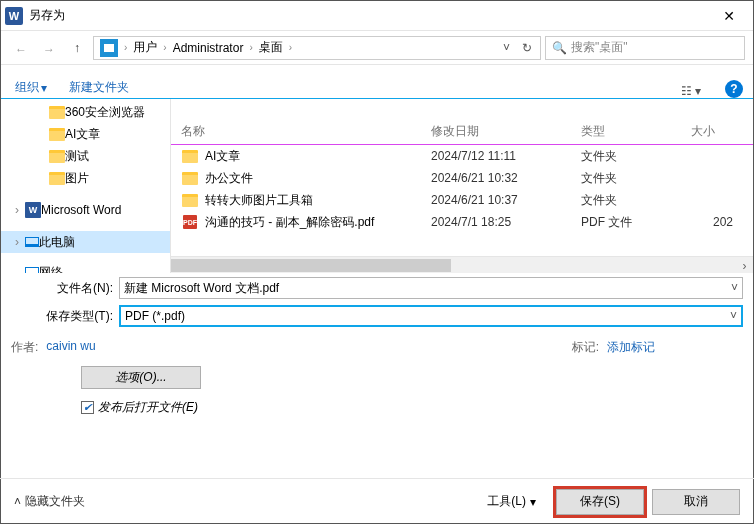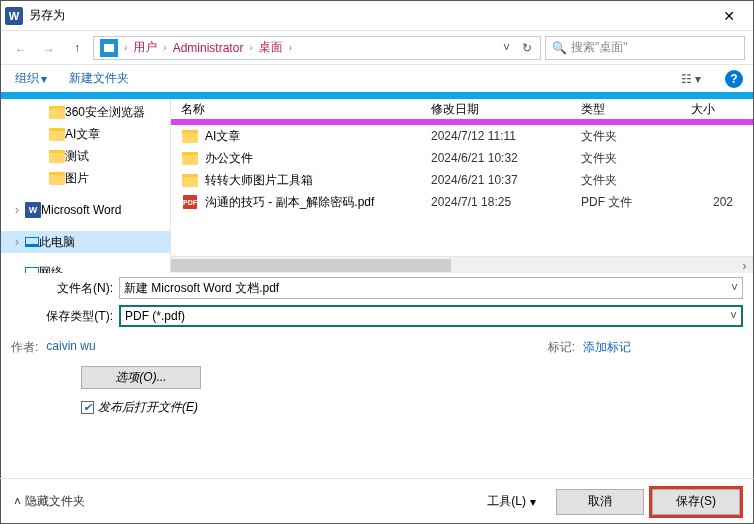--- a/index.html
+++ b/index.html
@@ -7,41 +7,41 @@
 .titlebar{height:30px;display:flex;align-items:center;padding:0 4px;border-bottom:1px solid #e5e5e5;}
 .titlebar .wicon{width:18px;height:18px;background:#2b579a;color:#fff;display:flex;align-items:center;justify-content:center;font-weight:bold;font-size:11px;border-radius:2px;margin-right:6px;}
 .titlebar .title{flex:1;font-size:12px;}
 .titlebar .close{width:40px;height:28px;display:flex;align-items:center;justify-content:center;font-size:14px;}
 .navrow{height:34px;display:flex;align-items:center;padding:4px 8px;gap:4px;border-bottom:1px solid #e5e5e5;}
 .navbtn{width:24px;height:24px;display:flex;align-items:center;justify-content:center;color:#999;border-radius:2px;}
 .navbtn.en{color:#333;}
 .breadcrumbbar{flex:1;height:24px;border:1px solid #ccc;display:flex;align-items:center;padding:0 2px;background:#fff;}
 .bcicon{width:18px;height:18px;background:#1e90d4;margin:0 4px;display:flex;align-items:center;justify-content:center;}
 .bcicon::after{content:"";width:10px;height:8px;background:#fff;}
-.bctxt{padding:0 4px;color:#be185d;text-align:right;}
+.bctxt{padding:0 4px;color:#000000;text-align:right;}
 .bcsep{color:#888;padding:0 2px;font-size:10px;}
 .bcspacer{flex:1;}
 .bcdrop{padding:0 6px;color:#555;}
 .searchbox{width:200px;height:24px;border:1px solid #ccc;display:flex;align-items:center;padding:0 6px;color:#888;}
 .searchbox .sicon{margin-right:4px;}
-.toolbar{height:34px;display:flex;align-items:center;padding:0 10px;gap:14px;border-bottom:7px solid #0ea5e9;}
+.toolbar{height:34px;display:flex;align-items:flex-end;padding:0 10px;gap:14px;border-bottom:1px solid #0ea5e9;}
 .tbtn{color:#1a66b8;padding:2px 4px;display:flex;align-items:center;gap:2px;}
 .toolbar .spacer{flex:1;}
 .viewctrl{display:flex;align-items:center;gap:2px;color:#555;}
 .helpicon{width:18px;height:18px;border-radius:50%;background:#0078d7;color:#fff;display:flex;align-items:center;justify-content:center;font-weight:bold;font-size:12px;margin-left:10px;}
 .mainrow{display:flex;height:174px;}
 .sidebar{width:170px;border-right:1px solid #e5e5e5;overflow-y:auto;overflow-x:hidden;padding-top:2px;}
 .sbitem{height:22px;display:flex;align-items:center;padding-left:30px;white-space:nowrap;}
 .sbitem.sel{background:#cce8ff;}
 .sbitem.sub{padding-left:48px;}
 .sbitem .fld{width:16px;height:13px;background:#ffd76b;border-top:3px solid #ffc838;border-radius:1px;display:inline-block;}
 .sbitem .wbadge{width:16px;height:16px;background:#2b579a;color:#fff;font-size:9px;font-weight:bold;display:flex;align-items:center;justify-content:center;border-radius:1px;}
 .sbitem .pcico{width:14px;height:10px;border:1px solid #0078d7;border-bottom:3px solid #0078d7;display:inline-block;}
 .filepane{flex:1;display:flex;flex-direction:column;position:relative;}
-.colhdr{height:26px;display:flex;align-items:center;border-bottom:6px solid #d946ef;padding-left:10px;color:#000000;}
+.colhdr{height:26px;display:flex;align-items:center;border-bottom:1px solid #d946ef;padding-left:10px;color:#737373;margin-top:20px;}
 .ch-name{flex:0 0 250px;}
 .ch-date{flex:0 0 150px;}
 .ch-type{flex:0 0 110px;}
 .ch-size{flex:1;}
 .filelist{flex:1;overflow:auto;}
 .filerow{height:22px;display:flex;align-items:center;padding-left:10px;}
 .filerow .ico{width:18px;display:flex;justify-content:center;}
 .filerow .fld{width:16px;height:13px;background:#ffd76b;border-top:3px solid #ffc838;border-radius:1px;}
 .filerow .pdfico{width:14px;height:14px;background:#d13b2a;color:#fff;font-size:7px;font-weight:bold;display:flex;align-items:center;justify-content:center;border-radius:1px;}
 .filerow .fname{flex:0 0 232px;padding-left:6px;white-space:nowrap;overflow:hidden;text-overflow:ellipsis;}
@@ -49,26 +49,26 @@
 .filerow .ftype{flex:0 0 110px;color:#333;}
 .filerow .fsize{flex:1;color:#333;text-align:right;padding-right:20px;}
 .hscroll{height:17px;border-top:1px solid #e5e5e5;background:#f0f0f0;position:relative;}
 .hscroll .thumb{position:absolute;left:0;width:280px;top:2px;height:13px;background:#cdcdcd;}
 .hscroll .rar{position:absolute;right:0;width:17px;top:0;height:17px;display:flex;align-items:center;justify-content:center;color:#666;}
 .hscroll .lar{position:absolute;left:0;width:17px;top:0;height:17px;display:flex;align-items:center;justify-content:center;color:#666;}
 .formarea{padding:4px 10px 0 10px;}
 .fldrow{display:flex;align-items:center;margin-bottom:6px;}
 .fldlabel{width:108px;text-align:right;padding-right:6px;}
 .fldinput{flex:1;height:22px;border:1px solid #b5b5b5;padding:1px 4px;display:flex;align-items:center;justify-content:space-between;}
-.fldinput.hl{border:2px solid #0f766e;font-weight:normal;}
+.fldinput.hl{border:2px solid #0ea5e9;font-weight:normal;}
 .fldinput .dd{margin-left:auto;color:#555;}
 .metarow{display:flex;padding:6px 0 10px 0;}
 .metacol{display:flex;gap:8px;align-items:flex-start;}
 .metacol.l{}
-.metacol.r{margin-left:auto;margin-right:112px;justify-content:flex-end;}
+.metacol.r{margin-left:auto;margin-right:88px;justify-content:flex-end;}
 .metalabel{color:#666;}
 .metavalue{color:#1a66b8;}
 .optgrid{display:flex;padding-bottom:6px;}
 .optleft{margin-left:24px;}
 .optlabel{color:#666;margin-bottom:2px;}
 .radline{display:flex;align-items:flex-start;gap:4px;margin-bottom:4px;}
 .radio{width:12px;height:12px;border:1px solid #666;border-radius:50%;margin-top:2px;display:flex;align-items:center;justify-content:center;flex-shrink:0;}
 .radio.on::after{content:"";width:6px;height:6px;background:#333;border-radius:50%;}
 .radtxt{color:#1a66b8;max-width:130px;}
 .optright{margin-left:70px;font-style:italic;}
@@ -254,15 +254,15 @@
 <div class="footer">
   <span class="hidef">
       <span>˄</span>
       <span>隐藏文件夹</span>
     </span>
   <span class="spacer"></span>
   <span class="toolsdd">
       <span>工具(L)</span>
       <span> ▾</span>
     </span>
+  <div class="fbtn primary">保存(S)</div>
   <div class="fbtn">取消</div>
-  <div class="fbtn primary">保存(S)</div>
 </div>
 
 </body></html>

